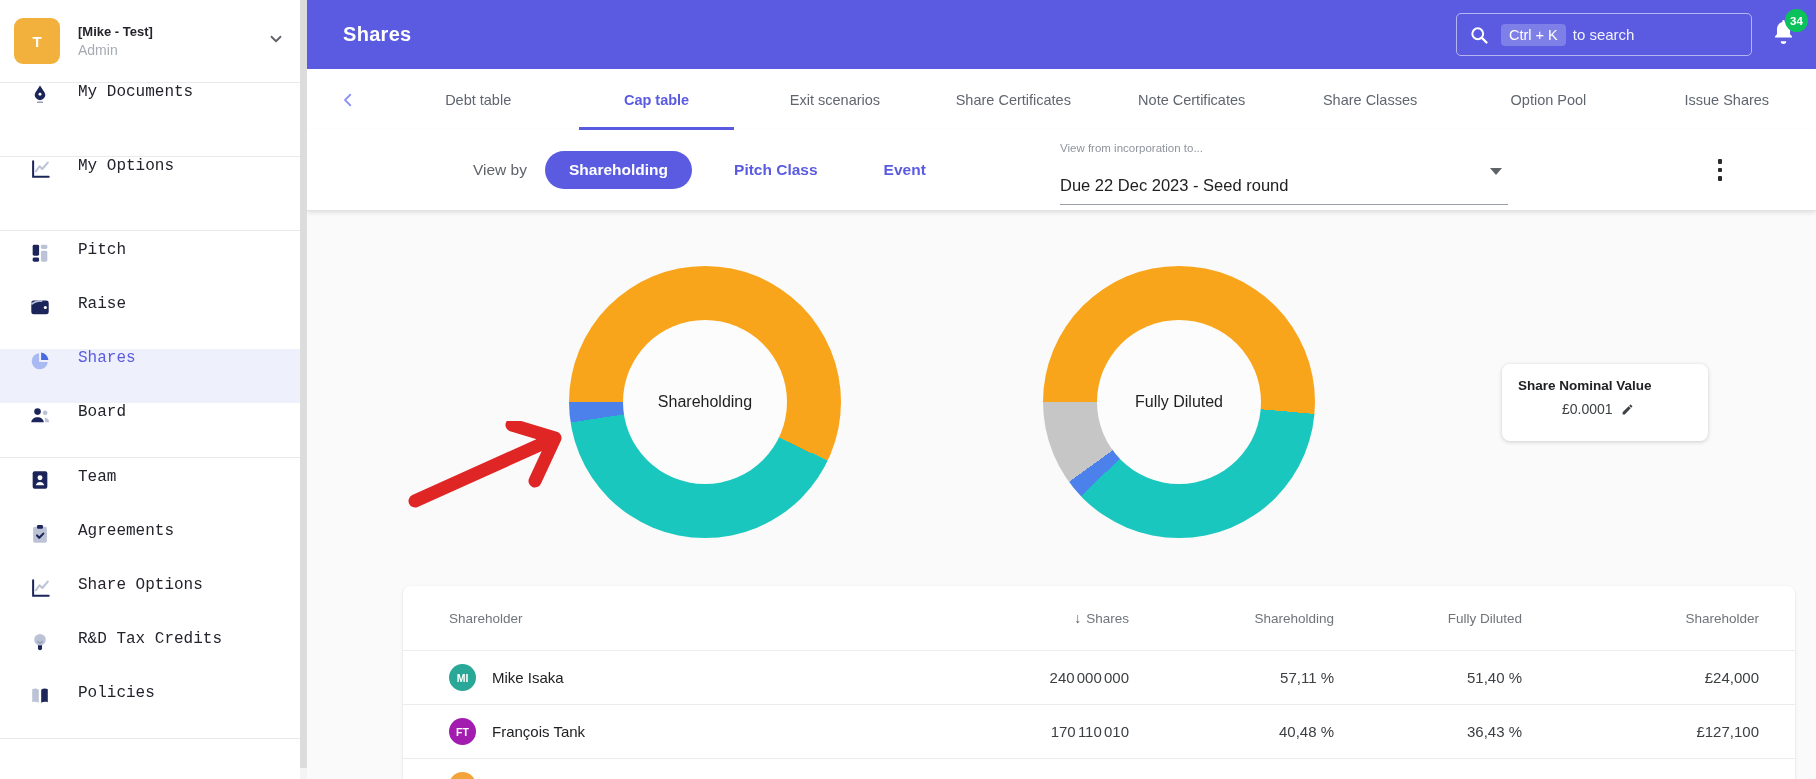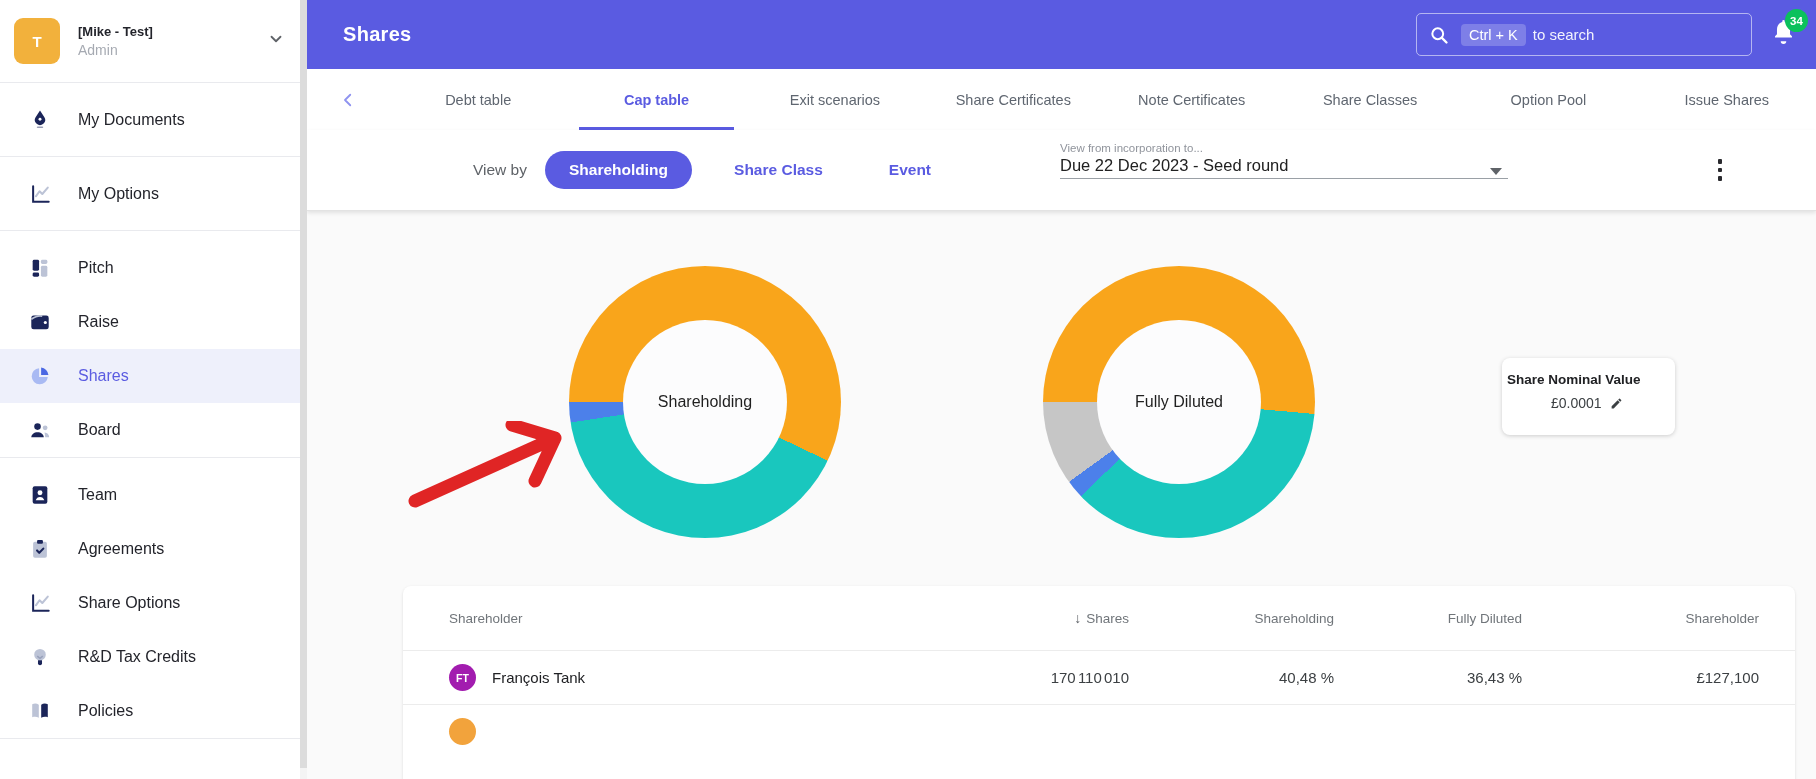--- a/index.html
+++ b/index.html
@@ -11,36 +11,36 @@
   .sidebar { position:relative; width:307px; flex:0 0 307px; background:#fff; height:100%; z-index:3; }
   .ws-header { display:flex; align-items:center; height:82px; padding:0 22px 0 14px; }
   .ws-avatar { width:46px; height:46px; border-radius:9px; background:#f2b13c; color:#fff; font-weight:bold;
                display:flex; align-items:center; justify-content:center; font-size:15px; }
   .ws-meta { margin-left:18px; flex:1; }
   .ws-name { font-size:13px; font-weight:bold; color:#23242b; }
   .ws-role { font-size:14px; color:#a6aab2; margin-top:3px; }
   .ws-chevron { color:#5f6368; }
   .nav { }
   .nav-divider { height:1px; background:#e9eaee; margin:0; }
-  .nav-item { display:flex; align-items:center; height:54px; padding:0 0 0 28px; cursor:pointer; }
+  .nav-item { display:flex; align-items:flex-start; height:54px; padding:0 0 0 28px; cursor:pointer;font-family:Liberation Mono, monospace; }
   .nav-item.tall { height:73px; }
   .nav-item .nav-ic { width:24px; height:24px; display:flex; align-items:center; justify-content:center; }
   .nav-item .nav-label { margin-left:26px; font-size:16px; color:#23242b; }
   .nav-item.active { background:#eef0fb; }
   .nav-item.active .nav-label { color:#5a5be1; }
   .nav-group-pad { height:10px; }
   .sb-scrollbar { position:absolute; right:0; top:0; width:7px; height:779px; background:#f4f4f4; }
   .sb-thumb { position:absolute; right:0; top:0; width:7px; height:768px; background:#dcdcdc; }
 
   
   .main { flex:1; display:flex; flex-direction:column; height:100%; min-width:0; }
 
   .topbar { position:relative; height:69px; background:#5a5be1; display:flex; align-items:center; flex:0 0 69px; }
   .topbar-title { color:#fff; font-size:20px; font-weight:bold; margin-left:36px; letter-spacing:.3px; }
-  .search-box { position:absolute; right:64px; top:13px; width:336px; height:43px;
+  .search-box { position:absolute; right:64px; top:13px; width:296px; height:43px;
                 border:1px solid rgba(255,255,255,.55); border-radius:5px; display:flex; align-items:center;
                 padding:0 12px; color:#fff; }
   .search-ic { display:flex; margin-right:12px; }
   .kbd-pill { background:rgba(255,255,255,.22); border-radius:4px; padding:3px 8px; font-size:14.5px; color:#fff; }
   .search-hint { margin-left:7px; font-size:15px; color:rgba(255,255,255,.92); }
   .bell-wrap { position:absolute; right:16px; top:16px; width:34px; height:36px; cursor:pointer;text-align:center; }
   .badge { position:absolute; top:-7px; right:-8px; min-width:23px; height:23px; border-radius:50%;
            background:#0bc15c; color:#fff; font-size:11.5px; font-weight:bold;
            display:flex; align-items:center; justify-content:center; }
 
@@ -53,40 +53,40 @@
 
   .toolbar { position:relative; height:81px; background:#fff; flex:0 0 81px;
              box-shadow:0 2px 4px rgba(0,0,0,.10); border-bottom:1px solid #e3e3e3; z-index:2;
              display:flex; align-items:center; }
   .viewby-label { margin-left:166px; font-size:15.5px; color:#5f6368; }
   .mode-pill { margin-left:18px; padding:10px 24px; border-radius:20px; font-size:15.5px; font-weight:bold;
                color:#5a5be1; cursor:pointer; background:transparent; border:none; }
   .mode-pill.active { background:#5a5be1; color:#fff; }
   .period-select { position:absolute; left:753px; top:12px; width:448px; cursor:pointer; }
   .period-label { font-size:11.5px; color:#90949c; }
-  .period-value { font-size:16.5px; color:#212121; margin-top:2px; padding-bottom:3px; border-bottom:1px solid #9aa0a6; }
+  .period-value { font-size:16.5px; color:#212121; margin-top:22px; padding-bottom:9px; border-bottom:1px solid #9aa0a6; }
   .period-caret { position:absolute; right:6px; top:26px; width:0; height:0;
                   border-left:6px solid transparent; border-right:6px solid transparent; border-top:7px solid #5f6368; }
   .kebab { position:absolute; left:1395px; top:22px; width:36px; height:36px; display:flex; flex-direction:column;
            align-items:center; justify-content:center; gap:4px; cursor:pointer; }
   .kebab i { width:4.5px; height:4.5px; border-radius:1px; background:#2a2a2e; display:block; }
 
   .content { position:relative; flex:1; background:#fafafa; overflow:hidden; }
 
   .donut { position:absolute; width:272px; height:272px; border-radius:50%; }
   .donut .hole { position:absolute; left:50%; top:50%; width:164px; height:164px; margin:-82px 0 0 -82px;
                  border-radius:50%; background:#fcfcfd; display:flex; align-items:center; justify-content:center; }
   .donut .hole span { font-size:16px; color:#1f1f1f; }
   #donut-0 { left:262px; top:55px; }
   #donut-1 { left:736px; top:55px; }
 
   .arrow-annotation { position:absolute; left:95px; top:210px; }
 
-  .nominal-card { position:absolute; left:1195px; top:147px; width:173px; height:77px; background:#fff;
-                  border-radius:8px; box-shadow:0 1px 4px rgba(0,0,0,.18); padding:14px 5px; }
+  .nominal-card { position:absolute; left:1195px; top:153px; width:206px; height:77px; background:#fff;
+                  border-radius:8px; box-shadow:0 1px 4px rgba(0,0,0,.18); padding:14px 16px; }
   .nominal-title { font-size:13.5px; font-weight:bold; color:#202124; }
   .nominal-value { font-size:14px; color:#3c4043; margin-top:8px; display:flex; align-items:center; gap:8px;margin-left:44px; }
   .pencil-ic { cursor:pointer; display:flex; }
 
   .cap-table { position:absolute; left:96px; top:375px; width:1392px; height:300px; background:#fff;
                border-radius:8px 8px 0 0; box-shadow:0 1px 3px rgba(0,0,0,.12); overflow:hidden; }
   .trow { display:grid; grid-template-columns:minmax(0,1fr) 230px 205px 188px 237px; align-items:center; }
   .trow > div { padding-right:36px; text-align:right; font-size:15px; color:#3c4043; }
   .trow > div:first-child { text-align:left; padding-left:46px; padding-right:0; }
   .thead { height:64px; }
@@ -276,21 +276,21 @@
           <div class="tab">Share Classes</div>
           <div class="tab">Option Pool</div>
           <div class="tab">Issue Shares</div>
         </div>
     </div>
 
     <div class="toolbar">
       <span class="viewby-label">View by</span>
       <span id="modes-host" style="display:flex;align-items:center">
           <button class="mode-pill active">Shareholding</button>
-          <button class="mode-pill">Share Class</button>
+          <button class="mode-pill">Pitch Class</button>
           <button class="mode-pill">Event</button>
         </span>
       <div class="period-select">
         <div class="period-label">View from incorporation to...</div>
         <div class="period-value">Due 22 Dec 2023 - Seed round</div>
         <span class="period-caret"></span>
       </div>
       <div class="kebab">
           <i></i>
           <i></i>
@@ -330,20 +330,30 @@
 
       <div class="cap-table">
         <div class="trow thead" id="thead-host">
             <div><span>Shareholder</span></div>
             <div><span class="sort-ic">↓</span><span>Shares</span></div>
             <div><span>Shareholding</span></div>
             <div><span>Fully Diluted</span></div>
             <div><span>Shareholder</span></div>
           </div>
         <div id="tbody-host">
+            <div class="trow tbody-row">
+              <div class="sh-cell">
+                <span class="avatar" style="background: rgb(42, 168, 151);">MI</span>
+                <span class="sh-name">Mike Isaka</span>
+              </div>
+              <div class="num">240 000 000</div>
+              <div class="">57,11 %</div>
+              <div class="">51,40 %</div>
+              <div class="">£24,000</div>
+            </div>
             <div class="trow tbody-row">
               <div class="sh-cell">
                 <span class="avatar" style="background: #a21caf;">FT</span>
                 <span class="sh-name">François Tank</span>
               </div>
               <div class="num">170 110 010</div>
               <div class="">40,48 %</div>
               <div class="">36,43 %</div>
               <div class="">£127,100</div>
             </div>

